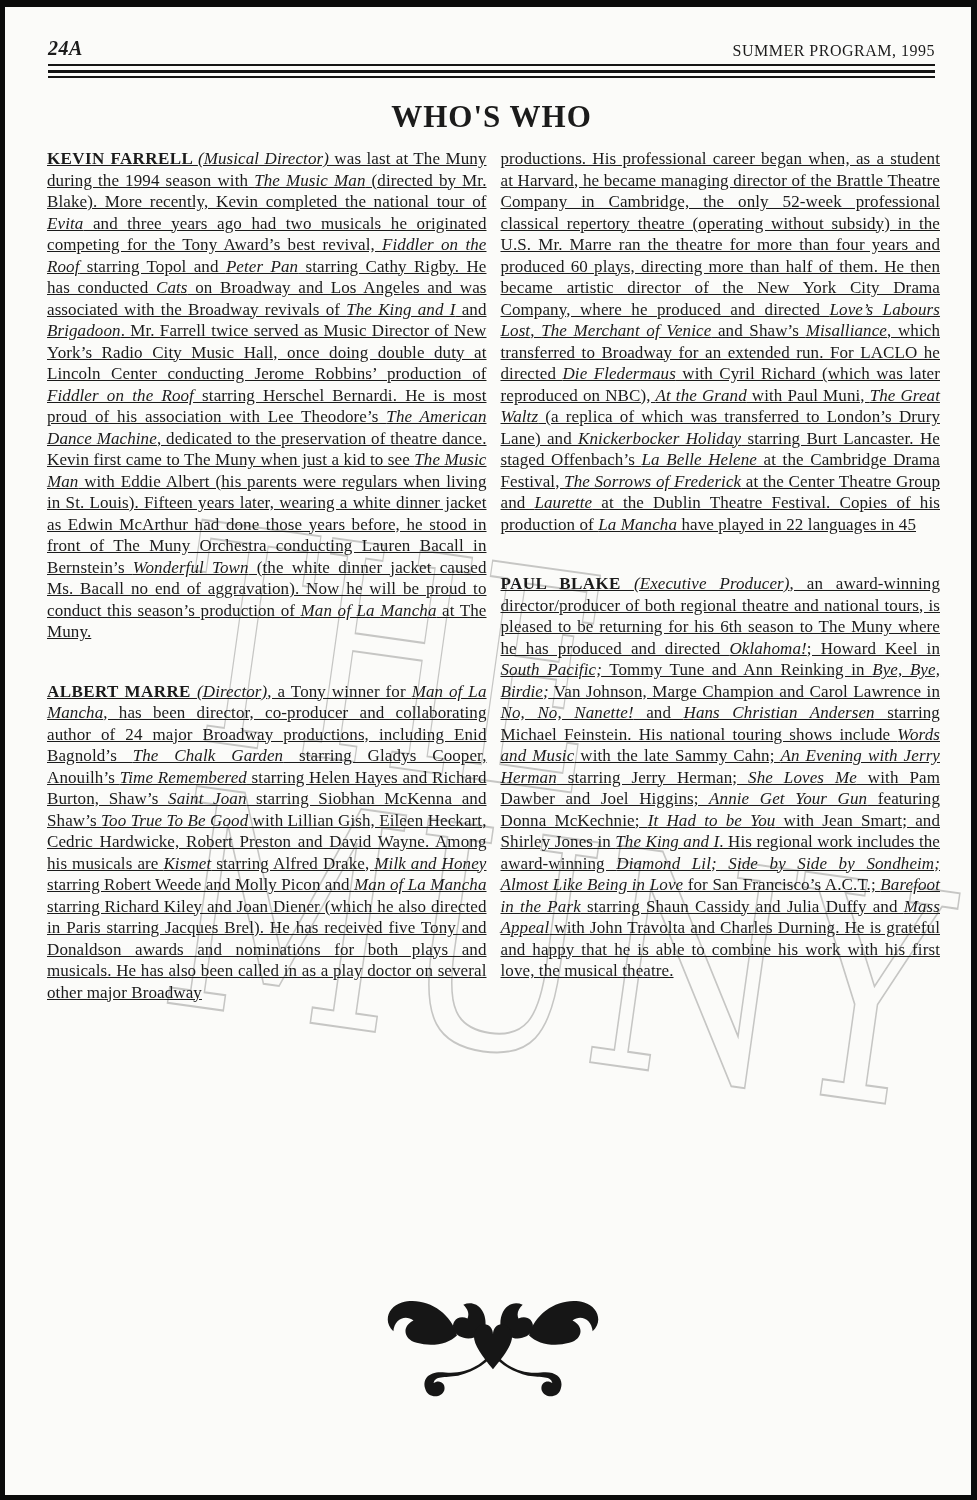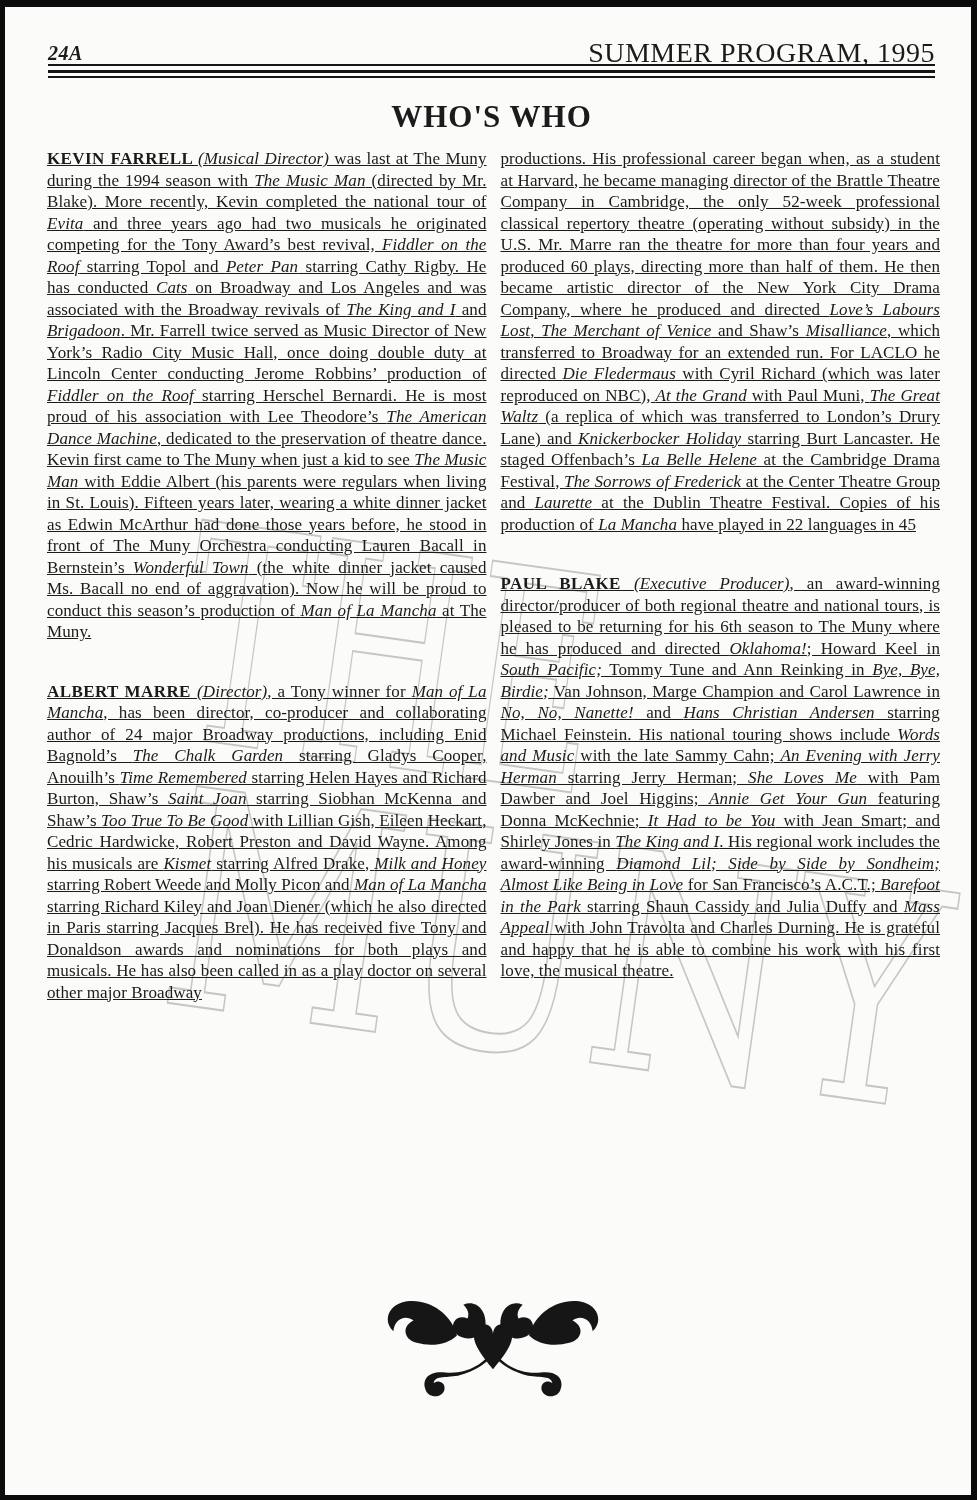--- a/index.html
+++ b/index.html
@@ -10,24 +10,24 @@
     background:#fbfbf9;
     border:solid #0b0b0b;
     border-width:7px 6px 5px 5px;
     overflow:hidden;
     font-family:"Liberation Serif","DejaVu Serif",serif;
     color:#1b1b1b;
   }
   
   .masthead{
     position:absolute;left:43px;right:36px;top:30px;
-    display:flex;justify-content:space-between;align-items:center;
+    display:flex;justify-content:space-between;align-items:flex-end;
   }
   .page-num{font-style:italic;font-weight:700;font-size:20px;letter-spacing:.5px;}
-  .issue{font-size:28px;letter-spacing:.5px;}
+  .issue{font-size:16px;letter-spacing:.5px;}
   .rule{position:absolute;left:43px;right:36px;background:#151515;}
   .rule.r1{top:57px;height:2px;}
   .rule.r2{top:63px;height:3px;}
   .rule.r3{top:69px;height:2px;}
   
   .page-title{
     position:absolute;left:43px;right:36px;top:92px;
     margin:0;text-align:center;
     font-size:31px;font-weight:700;letter-spacing:1px;
   }

